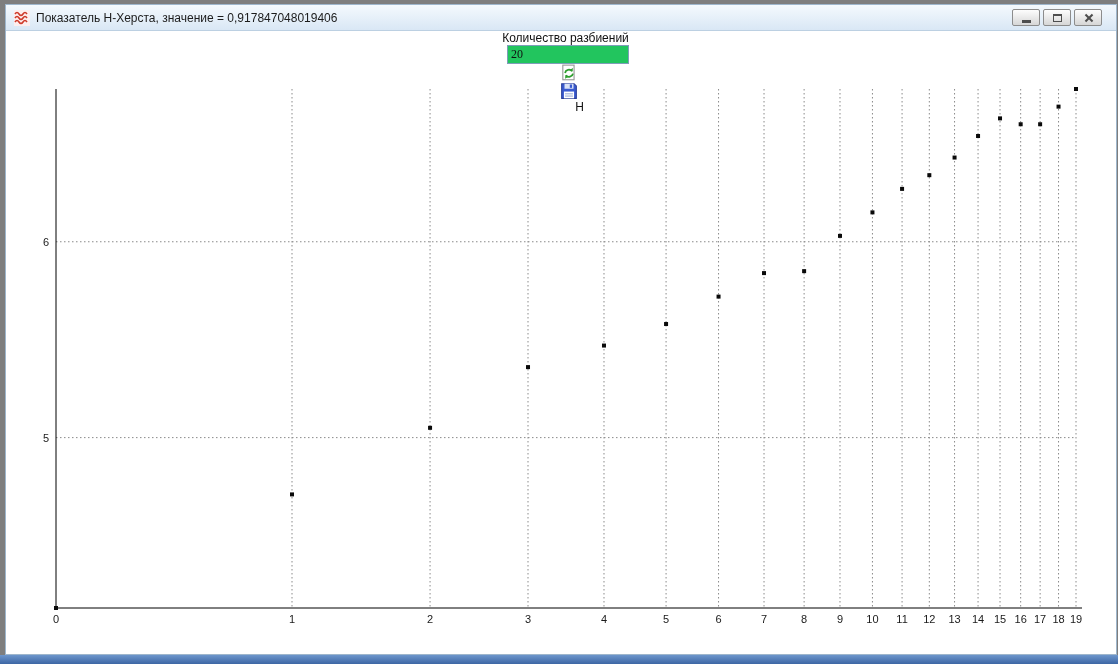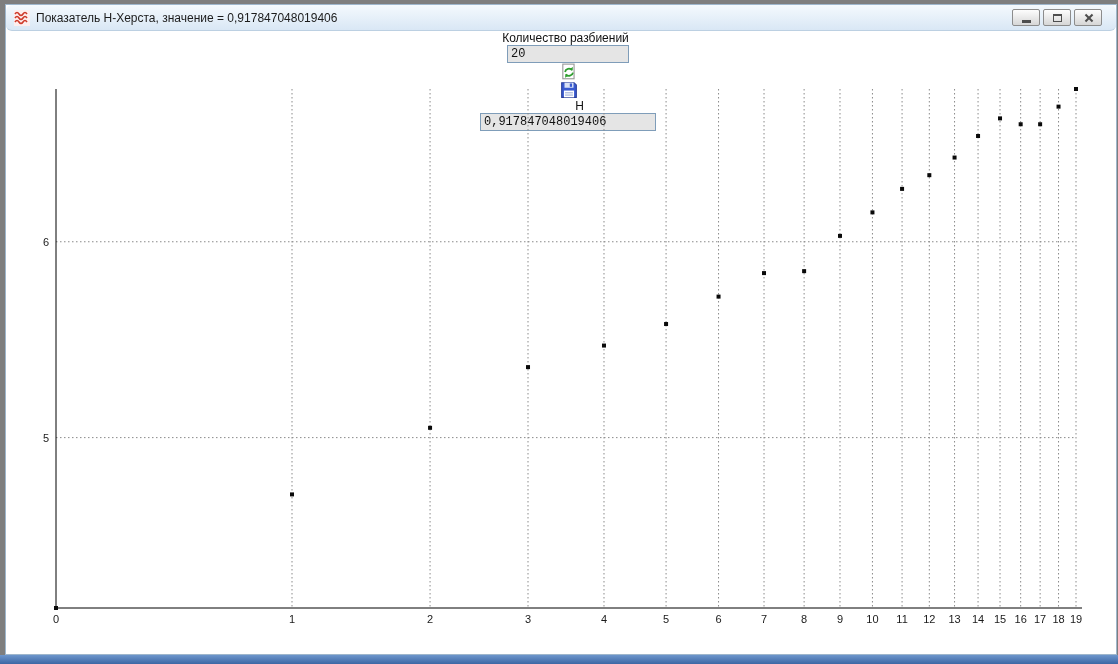--- a/index.html
+++ b/index.html
@@ -15,21 +15,20 @@
     background:#ffffff;
     border:1px solid #9eb6cc;
   }
   
   .titlebar {
     height:26px;
     background:linear-gradient(#f4f9fd,#d9e7f5);
     border-bottom:1px solid #bcd0e2;
     display:flex; align-items:center;
     padding:0 6px;
-    border-radius:6px;
   }
   .app-icon { width:16px; height:16px; margin:0 6px 0 2px; flex:0 0 auto; }
   .title-text {
     font-size:12px; color:#1c1c1c; white-space:nowrap;
     flex:1 1 auto;
   }
   .win-controls { display:flex; gap:3px; margin-right:8px; align-self:flex-start; margin-top:4px; }
   .win-btn {
     width:28px; height:17px;
     background:linear-gradient(#fdfdfd,#d6d6d6);
@@ -52,25 +51,25 @@
     height:32px;
     display:flex; align-items:center;
     padding-left:9px;
     background:#ffffff;
     flex-direction:column;
   }
   .toolbar label { font-size:12px; color:#111; white-space:nowrap; }
   .toolbar input {
     height:19px;
     border:1px solid #7f9db9;
-    font-family:Liberation Mono, monospace;
+    font-family:Liberation Serif, serif;
     font-size:12px;
     padding:1px 3px;
     color:#111;
-    background:#e5e5e5;
+    background:#22c55e;
   }
   .inp-partitions { width:122px; margin-left:5px; }
   .inp-h { width:176px; margin-left:5px; }
   .tool-btn {
     width:22px; height:22px;
     border:none; background:transparent;
     padding:0; margin-left:7px;
     display:flex; align-items:center; justify-content:center;
     cursor:default;
   }
@@ -121,21 +120,20 @@
       <svg width="18" height="18" viewBox="0 0 16 16">
         <path d="M1.5 1.5 h11 l2 2 v11 h-13 z" fill="#3a5bd0" stroke="#2a3f9a" stroke-width="1"></path>
         <rect x="4" y="1.5" width="8" height="4.5" fill="#d9e2f5"></rect>
         <rect x="8.7" y="2.2" width="2" height="3" fill="#3a5bd0"></rect>
         <rect x="3.5" y="8.5" width="9" height="6" fill="#ffffff"></rect>
         <rect x="4.5" y="10" width="7" height="1" fill="#9fb0d8"></rect>
         <rect x="4.5" y="12" width="7" height="1" fill="#9fb0d8"></rect>
       </svg>
     </button>
     <label class="h-label">H</label>
-    <input class="inp-h" type="text" value="0,917847048019406" style="">
   </div>
 
   <div class="chart-area">
     <svg id="chart-svg" width="1110" height="591">
         <line x1="286.00577742295434" y1="26" x2="286.00577742295434" y2="545" stroke="#8a8a8a" stroke-width="1" stroke-dasharray="1.5 2.5"></line>
         <line x1="424.0603071689263" y1="26" x2="424.0603071689263" y2="545" stroke="#8a8a8a" stroke-width="1" stroke-dasharray="1.5 2.5"></line>
         <line x1="522.0115548459087" y1="26" x2="522.0115548459087" y2="545" stroke="#8a8a8a" stroke-width="1" stroke-dasharray="1.5 2.5"></line>
         <line x1="597.9884451540913" y1="26" x2="597.9884451540913" y2="545" stroke="#8a8a8a" stroke-width="1" stroke-dasharray="1.5 2.5"></line>
         <line x1="660.0660845918807" y1="26" x2="660.0660845918807" y2="545" stroke="#8a8a8a" stroke-width="1" stroke-dasharray="1.5 2.5"></line>
         <line x1="712.5519808823622" y1="26" x2="712.5519808823622" y2="545" stroke="#8a8a8a" stroke-width="1" stroke-dasharray="1.5 2.5"></line>

